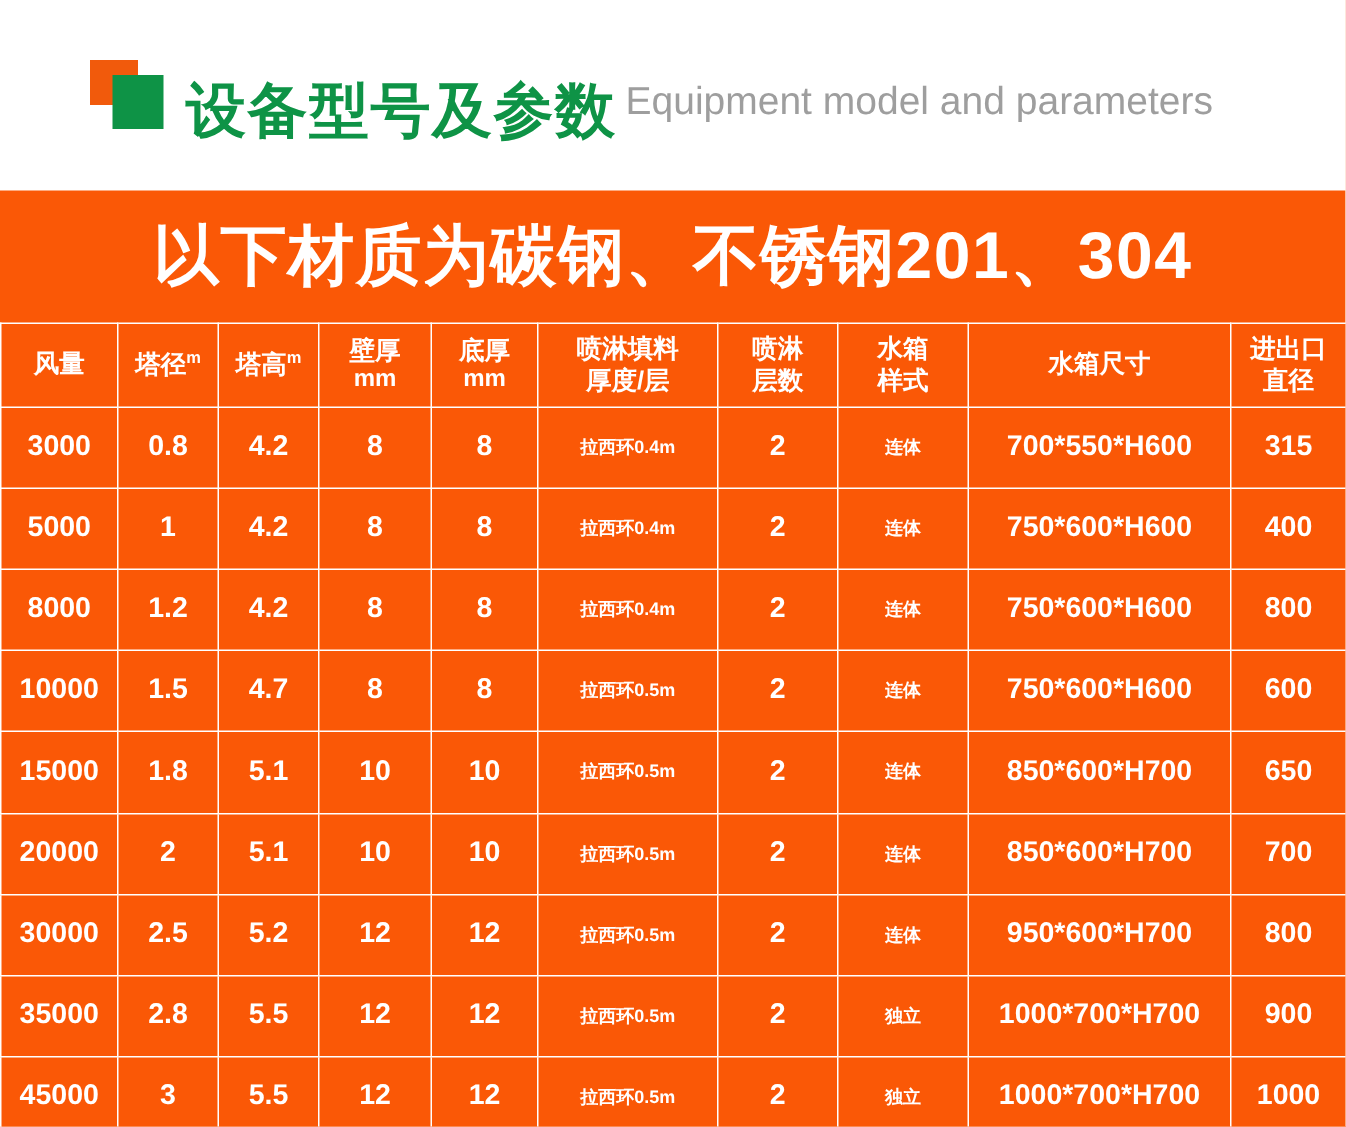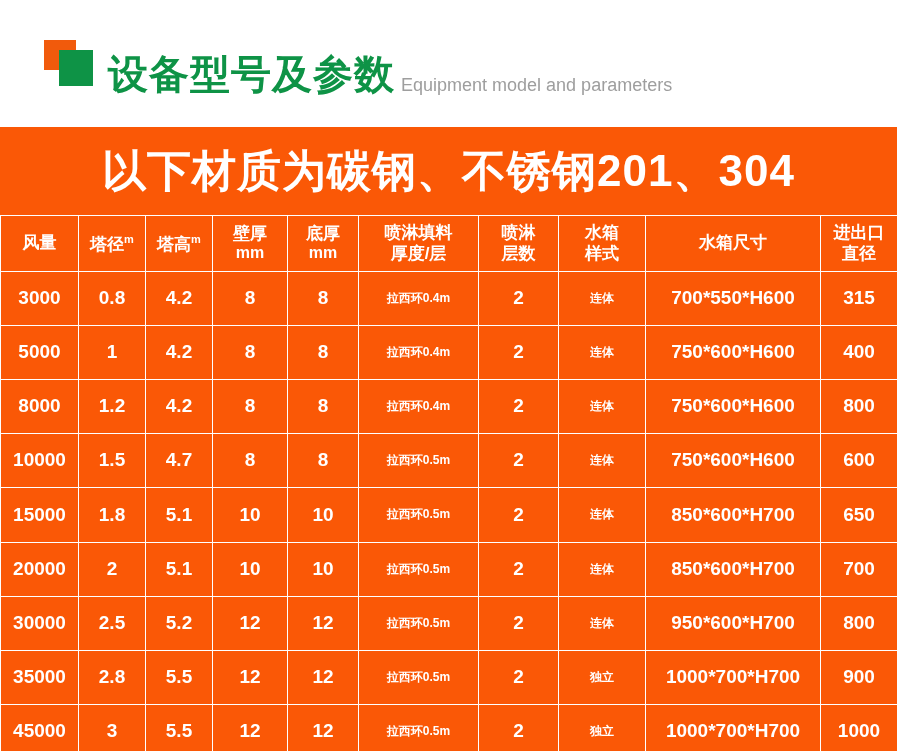--- a/index.html
+++ b/index.html
@@ -24,21 +24,21 @@
     left: 0; top: 0;
     width: 897px;
     height: 127px;
     background: #ffffff;
     display: flex;
     align-items: center;
   }
   .header-inner {
     display: flex;
     align-items: flex-end;
-    padding-left: 44px;
+    padding-left: 60px;
     margin-top: 6px;
   }
   .logo-mark {
     position: relative;
     width: 56px;
     height: 48px;
     margin-right: 8px;
     margin-bottom: 6px;
     flex: none;
   }
@@ -56,26 +56,26 @@
   }
   .title-cn {
     font-size: 40px;
     font-weight: bold;
     color: #0e9346;
     letter-spacing: 1px;
     line-height: 1;
     white-space: nowrap;
   }
   .title-en {
-    font-size: 18px;
+    font-size: 26px;
     color: #9e9e9e;
     font-weight: normal;
     line-height: 1;
     margin-left: 6px;
-    margin-bottom: 0;
+    margin-bottom: 14px;
     white-space: nowrap;
   }
 
   
   .orange-body {
     position: absolute;
     left: 0; top: 127px;
     width: 897px;
     height: 624px;
     background: #fa5806;

